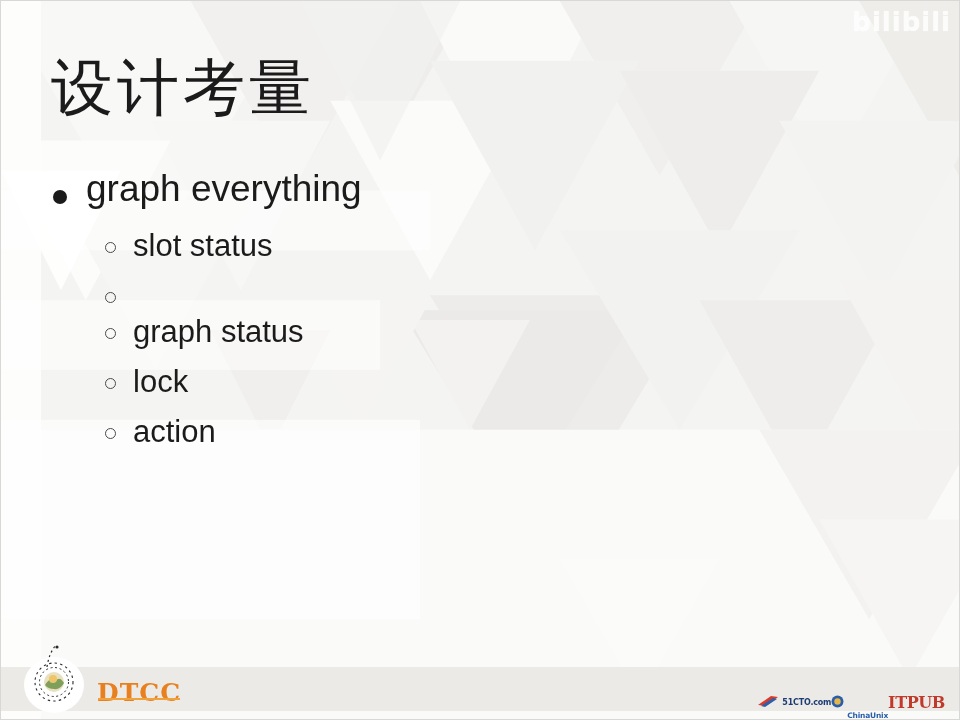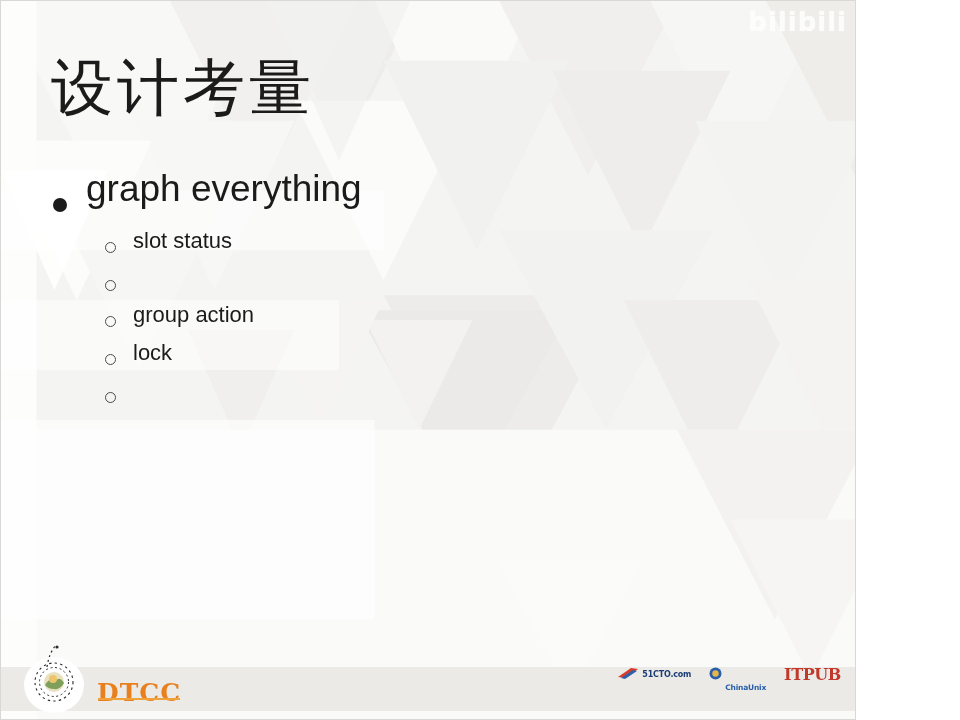--- a/index.html
+++ b/index.html
@@ -2,21 +2,21 @@
 <html><head>
 <meta charset="utf-8">
 <style>
   html, body {
     margin: 0;
     padding: 0;
     background: #ffffff;
   }
   #slide {
     position: relative;
-    width: 856px;
+    width: 960px;
     height: 720px;
     overflow: hidden;
     background: #f4f4f2;
     font-family: "Liberation Sans", "DejaVu Sans", sans-serif;
     box-sizing: border-box;
     border: 1px solid #d8d8d6;
   }
   
   #bg-pattern {
     position: absolute;
@@ -60,21 +60,21 @@
   
   .body-list {
     position: absolute;
     left: 52px;
     top: 165px;
     z-index: 3;
     width: 640px;
   }
   .lvl1 {
     display: flex;
-    align-items: flex-end;
+    align-items: center;
     margin-bottom: 14px;
   }
   .lvl1 .bullet-dot {
     width: 14px;
     height: 14px;
     border-radius: 50%;
     background: #1b1b1b;
     margin-top: 16px;
     margin-right: 19px;
     flex: 0 0 auto;
@@ -97,21 +97,21 @@
     height: 11px;
     border-radius: 50%;
     border: 1.6px solid #4a4a4a;
     box-sizing: border-box;
     margin-top: 16px;
     margin-right: 17px;
     flex: 0 0 auto;
     background: transparent;
   }
   .lvl2 .lvl2-text {
-    font-size: 22px;
+    font-size: 31px;
     line-height: 1.32;
     color: #1b1b1b;
   }
 
   
   .footer-bar {
     position: absolute;
     left: 0;
     right: 0;
     bottom: 8px;
@@ -170,25 +170,24 @@
     color: #c08a52;
     letter-spacing: 1.1px;
     margin-top: 3px;
     font-family: "Liberation Sans", sans-serif;
     white-space: nowrap;
   }
 
   .footer-sponsors {
     position: absolute;
     right: 14px;
-    bottom: 28px;
+    bottom: 0;
     z-index: 5;
     display: flex;
     align-items: center;
-    gap: 18px;
   }
   .sponsor { display: flex; align-items: center; gap: 3px; line-height: 1; }
   .sponsor-mark { flex: 0 0 auto; }
   .sp1-text {
     font-size: 8px; font-weight: bold; color: #1b3c74;
     font-family: "DejaVu Sans", sans-serif; letter-spacing: -0.2px;
   }
   .sp2-text {
     font-size: 7.5px; font-weight: bold; color: #2a5fa8;
     font-family: "DejaVu Sans", sans-serif; letter-spacing: -0.2px; margin-top: 24px;
@@ -267,28 +266,29 @@
     <div class="sub-list">
       <div class="lvl2">
         <span class="bullet-ring"></span>
         <span class="lvl2-text">slot status</span>
       </div>
       <div class="lvl2">
         <span class="bullet-ring"></span>
       </div>
       <div class="lvl2">
         <span class="bullet-ring"></span>
-        <span class="lvl2-text">group action</span>
+        <span class="lvl2-text">graph status</span>
       </div>
       <div class="lvl2">
         <span class="bullet-ring"></span>
         <span class="lvl2-text">lock</span>
       </div>
       <div class="lvl2">
         <span class="bullet-ring"></span>
+        <span class="lvl2-text">action</span>
       </div>
     </div>
 
   </div>
 
   <div class="footer-bar"></div>
 
   <div class="footer-badge">
     <svg width="62" height="72" viewBox="0 0 62 72" xmlns="http://www.w3.org/2000/svg">
       <ellipse cx="31" cy="44" rx="30" ry="28" fill="#ffffff"></ellipse>

